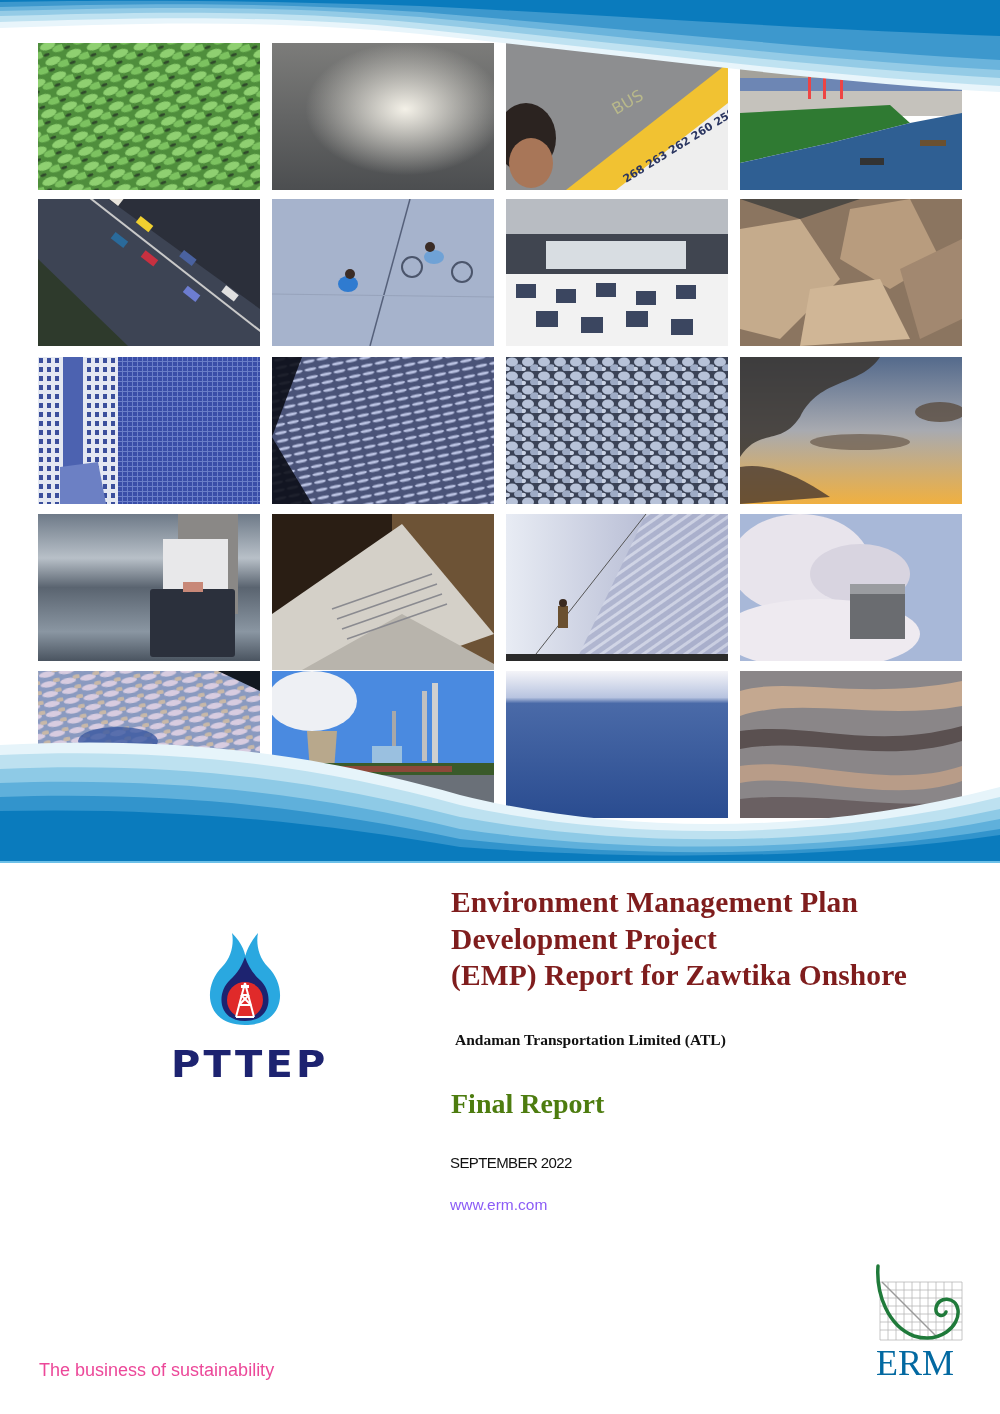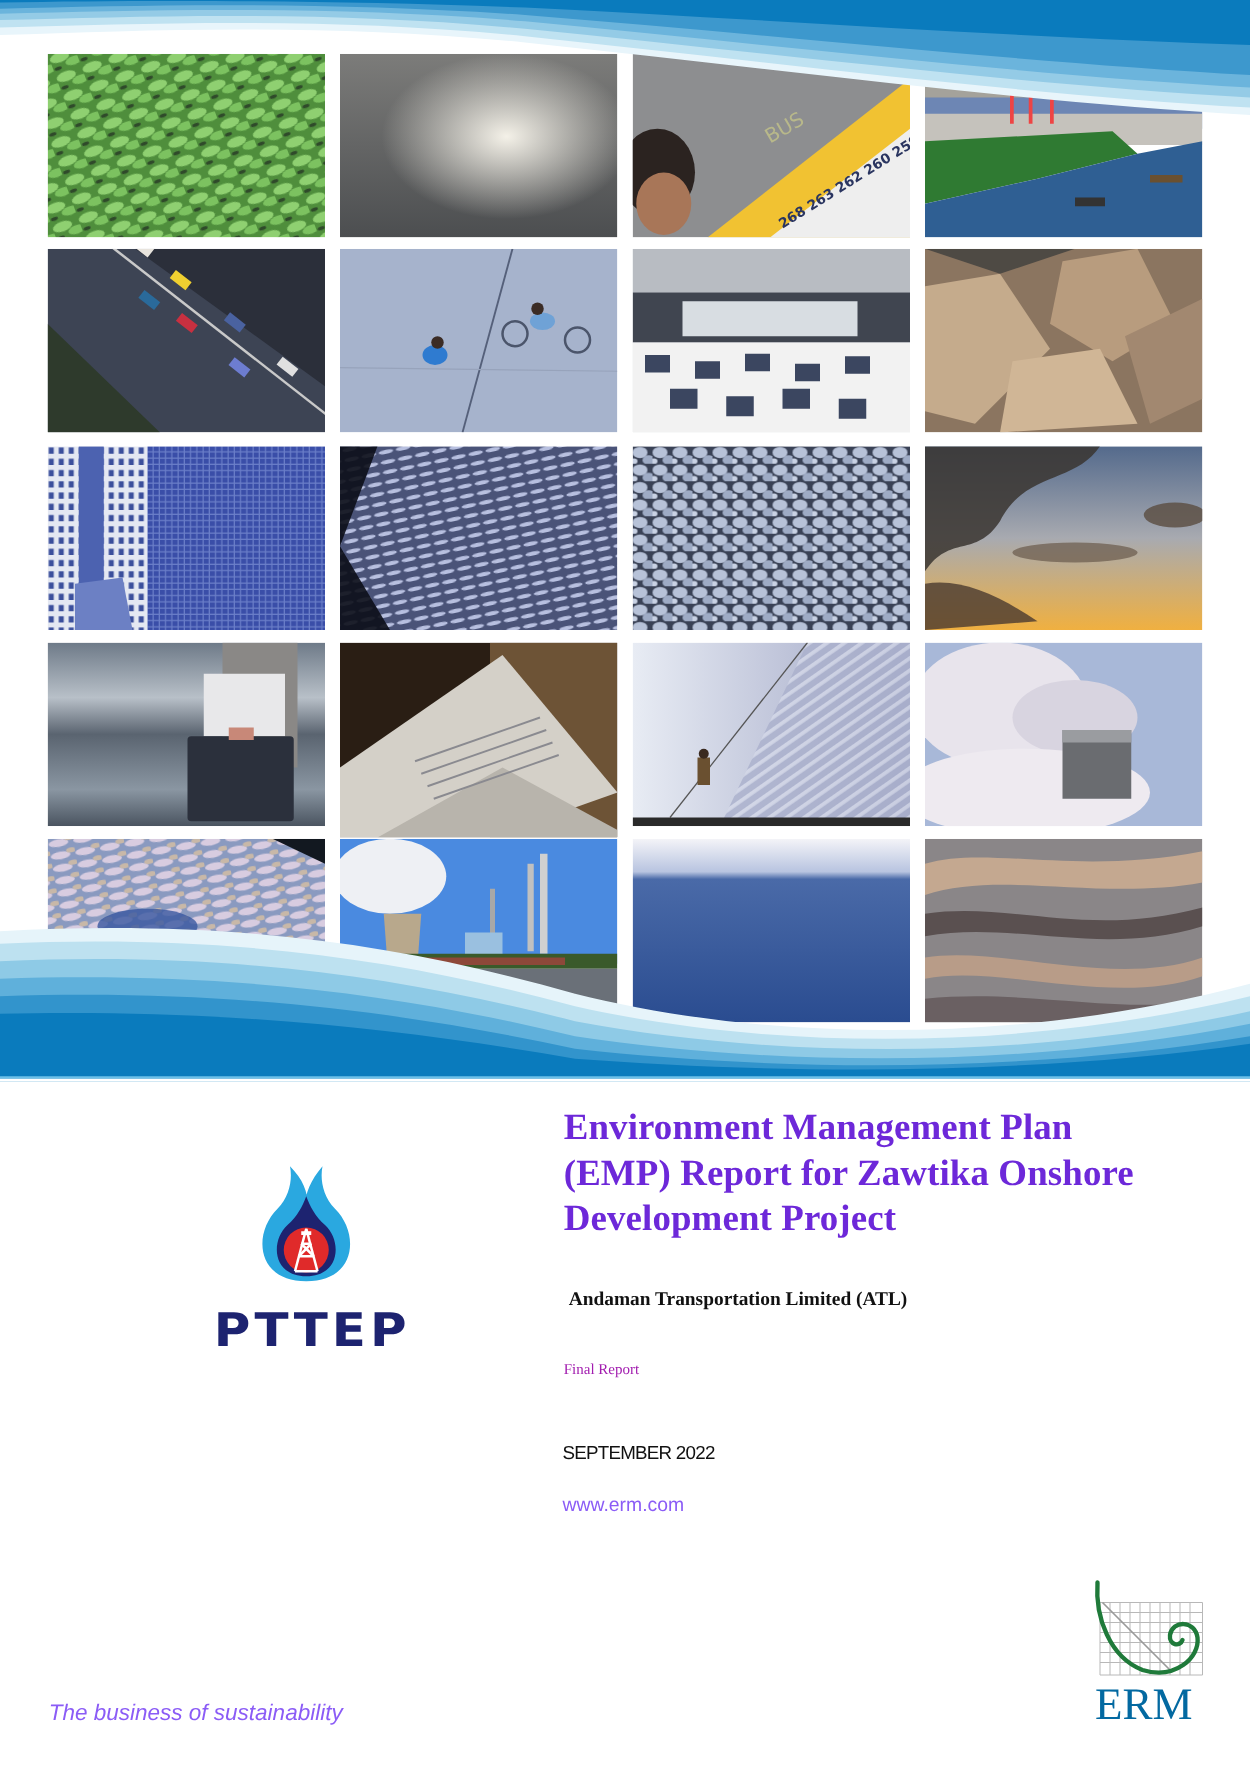--- a/index.html
+++ b/index.html
@@ -17,31 +17,31 @@
   .tile { position: absolute; width: 222px; height: 147px; overflow: hidden; z-index: 1; }
   .tile svg { display: block; width: 100%; height: 100%; }
 
   
   #bottom-wave { left: 0; top: 725px; width: 1000px; height: 140px; z-index: 4; }
 
   
   #title {
     left: 451px; top: 884px; width: 520px; margin: 0;
     font-family: "Liberation Serif", serif; font-weight: bold;
-    font-size: 29.5px; line-height: 36.5px; color: #6d28d9;
+    font-size: 29.5px; line-height: 36.5px; color: #7f1d1d;
     letter-spacing: 0.1px;
   }
   #title span { display: block; white-space: nowrap; }
   #client {
     left: 455px; top: 1031px; font-weight: bold; font-size: 15.5px;
     color: #111; white-space: nowrap; text-align: center;
   }
   #report-type {
-    left: 451px; top: 1088px; font-weight: normal; font-size: 12px;
-    color: #a21caf; white-space: nowrap;
+    left: 451px; top: 1088px; font-weight: bold; font-size: 28px;
+    color: #4d7c0f; white-space: nowrap;
   }
   #date {
     left: 450px; top: 1154px; font-family: "Liberation Sans", sans-serif;
     font-size: 15px; color: #111; letter-spacing: -0.6px; white-space: nowrap; text-align: center;
   }
   #website {
     left: 450px; top: 1196px; font-family: "Liberation Sans", sans-serif;
     font-size: 15.5px; color: #8b5cf6; white-space: nowrap;
   }
 
@@ -50,21 +50,21 @@
   #pttep-text {
     left: 158px; top: 1043px; width: 170px; text-align: center;
     font-family: "DejaVu Sans", sans-serif; font-weight: bold;
     font-size: 37px; letter-spacing: 3px; color: #1d2370;
     transform: scaleX(1.08); transform-origin: left top;
   }
 
   
   #tagline {
     left: 39px; top: 1360px; font-family: "Liberation Sans", sans-serif;
-    font-style: italic; font-size: 18px; color: #8b5cf6; white-space: nowrap;
+    font-size: 18px; color: #ec4899; white-space: nowrap;
   }
 
   
   #erm-mark { left: 874px; top: 1264px; width: 90px; height: 80px; }
   #erm-text {
     left: 876px; top: 1343px; font-family: "Liberation Serif", serif;
     font-size: 36px; color: #0369a1; letter-spacing: 0px; white-space: nowrap;
     line-height: 40px;
   }
 </style>
@@ -382,22 +382,22 @@
   <path d="M0,44 C 180,36 320,56 460,92 C 620,122 820,124 1000,84 V140 H0 Z" fill="#8ecae6"></path>
   <path d="M0,58 C 180,52 320,70 460,104 C 620,128 820,130 1000,94 V140 H0 Z" fill="#5fb0db"></path>
   <path d="M0,72 C 180,66 320,84 460,114 C 620,132 820,134 1000,104 V140 H0 Z" fill="#3294cc"></path>
   <path d="M0,86 C 180,82 320,98 460,122 C 620,134 820,136 1000,110 V140 H0 Z" fill="#0a7bbd"></path>
   <rect x="0" y="136" width="1000" height="2" fill="#6cc0e8"></rect>
   <rect x="0" y="138" width="1000" height="2" fill="#ffffff"></rect>
 </svg>
 
 <h1 id="title" class="abs">
   <span>Environment Management Plan</span>
+  <span>Development Project</span>
   <span>(EMP) Report for Zawtika Onshore</span>
-  <span>Development Project</span>
 </h1>
 <div id="client" class="abs">Andaman Transportation Limited (ATL)</div>
 <div id="report-type" class="abs">Final Report</div>
 <div id="date" class="abs">SEPTEMBER 2022</div>
 <div id="website" class="abs">www.erm.com</div>
 
 <svg id="pttep-logo" class="abs" viewBox="0 0 190 160">
 
   <path d="M95,100 C55,100 52,62 72,42 C82,32 84,18 82,8 C96,22 98,36 95,48 C92,36 96,22 108,8 C106,18 108,32 118,42 C138,62 135,100 95,100 Z" fill="#2aa8e0"></path>
 

